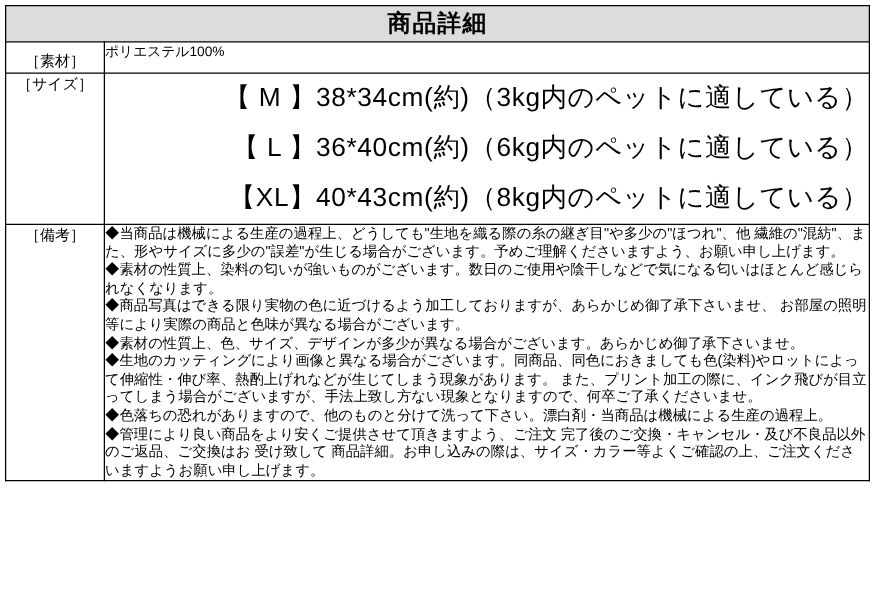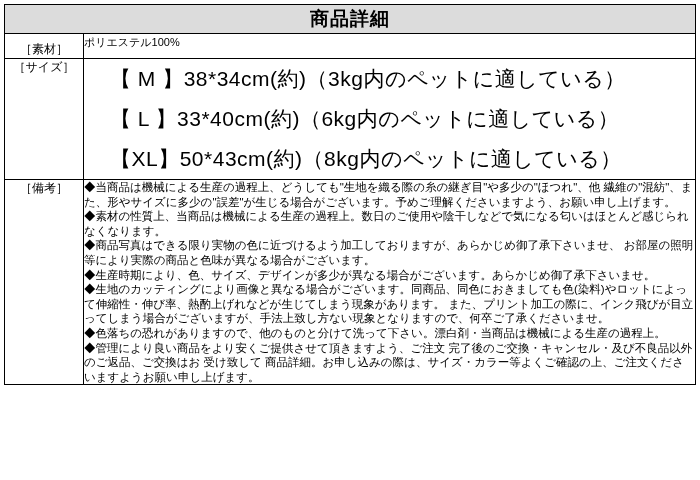--- a/index.html
+++ b/index.html
@@ -66,20 +66,21 @@
   }
   
   .row-material td.label, .row-material td.value { height: 24px; }
   .material-text {
     font-size: 11px;
     line-height: 16px;
   }
   
   .size-cell {
     padding: 14px 0 14px 0;
+    text-align: right;
   }
   .size-line {
     font-size: 21px;
     line-height: 40px;
     letter-spacing: 0.5px;
     padding-left: 26px;
     white-space: nowrap;
   }
   
   .notes-cell {
@@ -116,36 +117,36 @@
       </tr>
 
       <tr class="row-size">
         <td class="label">
           <div class="lab-inner">
               <span>［サイズ］</span>
             </div>
         </td>
         <td class="value size-cell">
           <div class="size-line">【 M 】38*34cm(約)（3kg内のペットに適している）</div>
-          <div class="size-line">【 L 】33*40cm(約)（6kg内のペットに適している）</div>
-          <div class="size-line">【XL】50*43cm(約)（8kg内のペットに適している）</div>
+          <div class="size-line">【 L 】36*40cm(約)（6kg内のペットに適している）</div>
+          <div class="size-line">【XL】40*43cm(約)（8kg内のペットに適している）</div>
         </td>
       </tr>
 
       <tr class="row-notes">
         <td class="label">
           <div class="lab-inner">
               <span>［備考］</span>
             </div>
         </td>
         <td class="value notes-cell">
           <div class="note-line">◆当商品は機械による生産の過程上、どうしても"生地を織る際の糸の継ぎ目"や多少の"ほつれ"、他 繊維の"混紡"、また、形やサイズに多少の"誤差"が生じる場合がございます。予めご理解くださいますよう、お願い申し上げます。</div>
-          <div class="note-line">◆素材の性質上、当商品は機械による生産の過程上。数日のご使用や陰干しなどで気になる匂いはほとんど感じられなくなります。</div>
+          <div class="note-line">◆素材の性質上、染料の匂いが強いものがございます。数日のご使用や陰干しなどで気になる匂いはほとんど感じられなくなります。</div>
           <div class="note-line">◆商品写真はできる限り実物の色に近づけるよう加工しておりますが、あらかじめ御了承下さいませ、 お部屋の照明等により実際の商品と色味が異なる場合がございます。</div>
-          <div class="note-line">◆生産時期により、色、サイズ、デザインが多少が異なる場合がございます。あらかじめ御了承下さいませ。</div>
+          <div class="note-line">◆素材の性質上、色、サイズ、デザインが多少が異なる場合がございます。あらかじめ御了承下さいませ。</div>
           <div class="note-line">◆生地のカッティングにより画像と異なる場合がございます。同商品、同色におきましても色(染料)やロットによって伸縮性・伸び率、熱酌上げれなどが生じてしまう現象があります。 また、プリント加工の際に、インク飛びが目立ってしまう場合がございますが、手法上致し方ない現象となりますので、何卒ご了承くださいませ。</div>
           <div class="note-line">◆色落ちの恐れがありますので、他のものと分けて洗って下さい。漂白剤・当商品は機械による生産の過程上。</div>
           <div class="note-line">◆管理により良い商品をより安くご提供させて頂きますよう、ご注文 完了後のご交換・キャンセル・及び不良品以外のご返品、ご交換はお 受け致して 商品詳細。お申し込みの際は、サイズ・カラー等よくご確認の上、ご注文くださいますようお願い申し上げます。</div>
         </td>
       </tr>
     </tbody>
   </table>
 
 </div>
 

